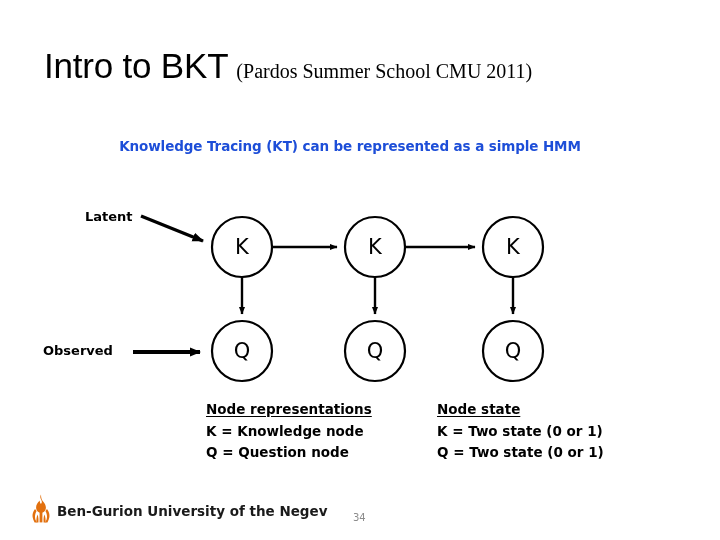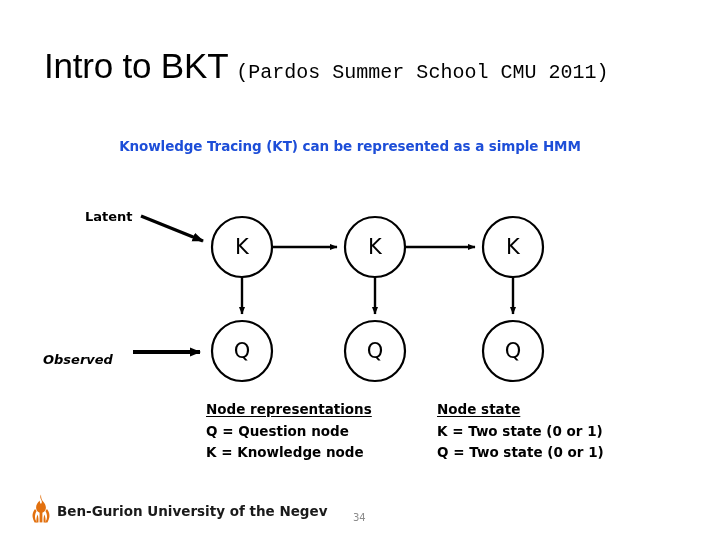--- a/index.html
+++ b/index.html
@@ -26,21 +26,21 @@
   .title-main {
     font-family: "Liberation Sans", sans-serif;
     font-size: 35px;
     font-weight: 400;
     letter-spacing: -0.2px;
     color: #000000;
     display: inline-block;
     vertical-align: baseline;
   }
   .title-sub {
-    font-family: Liberation Mono, monospace;
+    font-family: Liberation Serif, serif;
     font-size: 20px;
     font-weight: 400;
     color: #000000;
     display: inline-block;
     vertical-align: baseline;
     margin-left: 8px;
   }
 
   
   .caption {
@@ -69,21 +69,21 @@
 
   .side-label {
     position: absolute;
     font-family: "DejaVu Sans", sans-serif;
     font-size: 13px;
     font-weight: 600;
     color: #000000;
     white-space: nowrap;
   }
   .label-latent   { left: 85px;  top: 209px; }
-  .label-observed { left: 43px;  top: 352px; font-style: italic; }
+  .label-observed { left: 43px;  top: 343px; }
 
   
   .legend {
     position: absolute;
     top: 399px;
     font-family: "DejaVu Sans", sans-serif;
     font-size: 13.5px;
     font-weight: 600;
     color: #000000;
     line-height: 21.5px;
@@ -197,22 +197,22 @@
       <text x="513" y="351" text-anchor="middle" dominant-baseline="central" font-family="DejaVu Sans, sans-serif" font-size="21" fill="#000000">Q</text>
     </g>
   </svg>
 </div>
 
 <div class="side-label label-latent">Latent</div>
 <div class="side-label label-observed">Observed</div>
 
 <div class="legend legend-left">
   <span class="legend-head">Node representations</span>
+  <span class="legend-line">K  = Knowledge node</span>
   <span class="legend-line">Q = Question node</span>
-  <span class="legend-line">K  = Knowledge node</span>
 </div>
 
 <div class="legend legend-right">
   <span class="legend-head">Node state</span>
   <span class="legend-line">K = Two state (0 or 1)</span>
   <span class="legend-line">Q = Two state (0 or 1)</span>
 </div>
 
 <div class="footer-logo">
   <svg width="26" height="30" viewBox="0 0 26 30" xmlns="http://www.w3.org/2000/svg">

